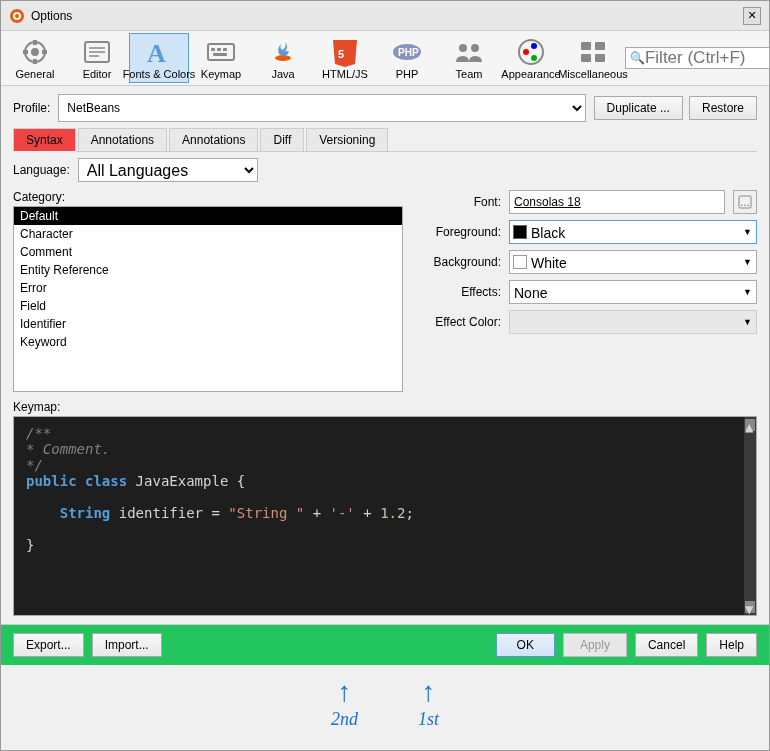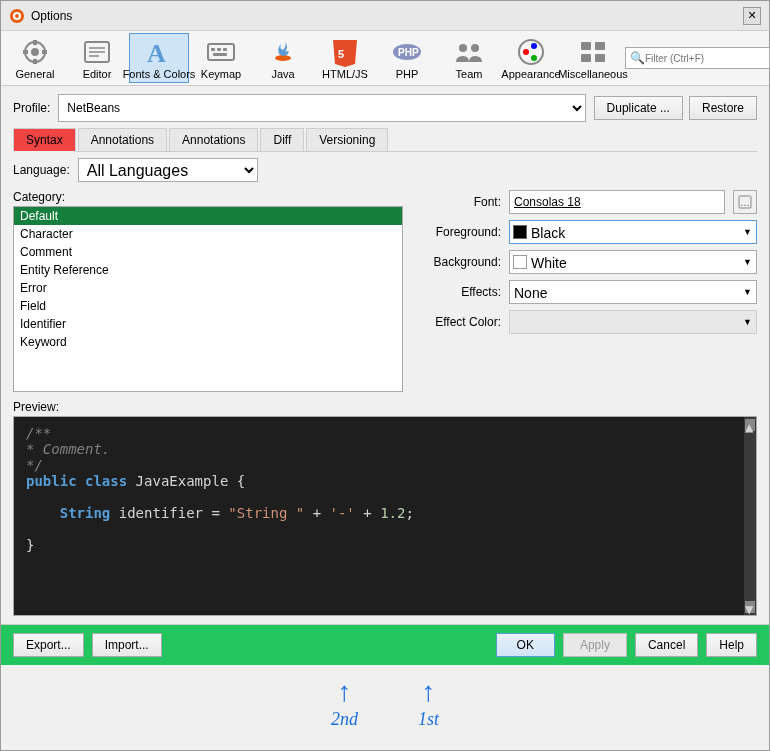--- a/index.html
+++ b/index.html
@@ -68,21 +68,21 @@
       align-items: center;
       border: 1px solid #aaa;
       background: white;
       padding: 1px 4px;
       height: 22px;
     }
     
     .toolbar-search input {
       border: none;
       outline: none;
-      font-size: 10px;
+      font-size: 17px;
       width: 120px;
     }
     
     .toolbar-btn {
       display: flex;
       flex-direction: column;
       align-items: center;
       padding: 2px 6px;
       cursor: pointer;
       border: 1px solid transparent;
@@ -219,21 +219,21 @@
       background: white;
       overflow-y: auto;
       height: 130px;
     }
     
     .category-item {
       padding: 2px 6px;
       font-size: 12px;
       cursor: pointer;
     }
-    .category-item.selected { background: #15803d; color: white; }
+    .category-item.selected { background: #000000; color: white; }
     
     .properties-panel {
       flex: 1;
       display: flex;
       flex-direction: column;
       gap: 6px;
     }
     
     .prop-row {
       display: flex;
@@ -600,21 +600,21 @@
             <div class="select-wrapper disabled-select">
               <select disabled="">
               </select>
               <span class="select-arrow">▼</span>
             </div>
           </div>
         </div>
       </div>
 
       <div class="preview-section">
-        <span class="preview-label">Preview:</span>
+        <span class="preview-label">Keymap:</span>
         <div class="preview-box" style="position:relative;">
           <div>
             <div><span class="code-comment">/**</span></div>
             <div><span class="code-comment"> * Comment.</span></div>
             <div><span class="code-comment"> */</span></div>
             <div><span class="code-keyword">public class</span> <span class="code-identifier">JavaExample</span> <span class="code-operator">{</span></div>
             <div>&nbsp;</div>
             <div>&nbsp;&nbsp;&nbsp;&nbsp;<span class="code-type">String</span> <span class="code-identifier">identifier</span> <span class="code-operator">=</span> <span class="code-string">"String "</span> <span class="code-operator">+</span> <span class="code-string">'-'</span> <span class="code-operator">+</span> <span class="code-number">1.2</span><span class="code-operator">;</span></div>
             <div>&nbsp;</div>
             <div><span class="code-operator">}</span></div>

